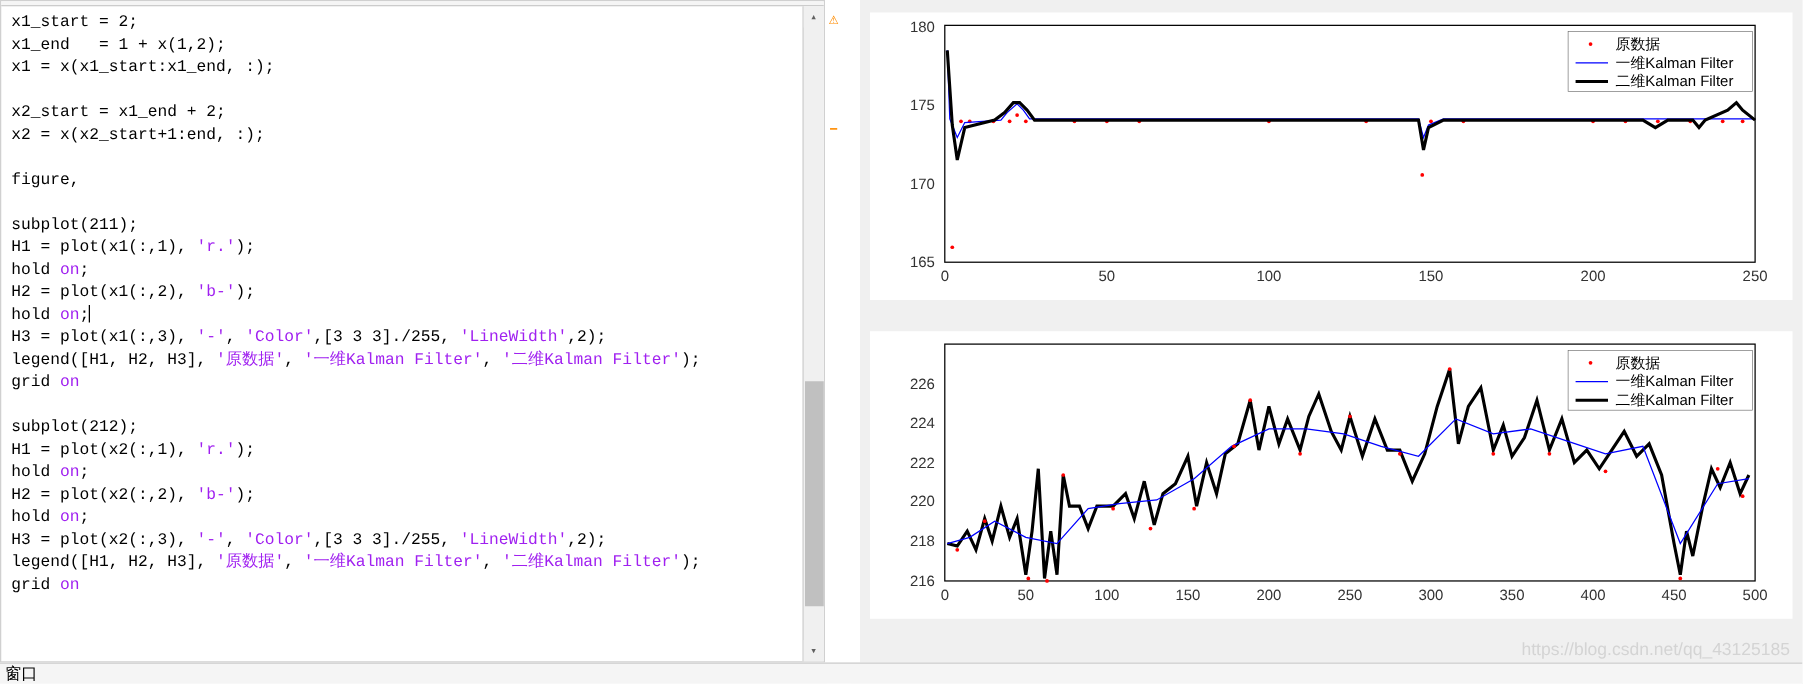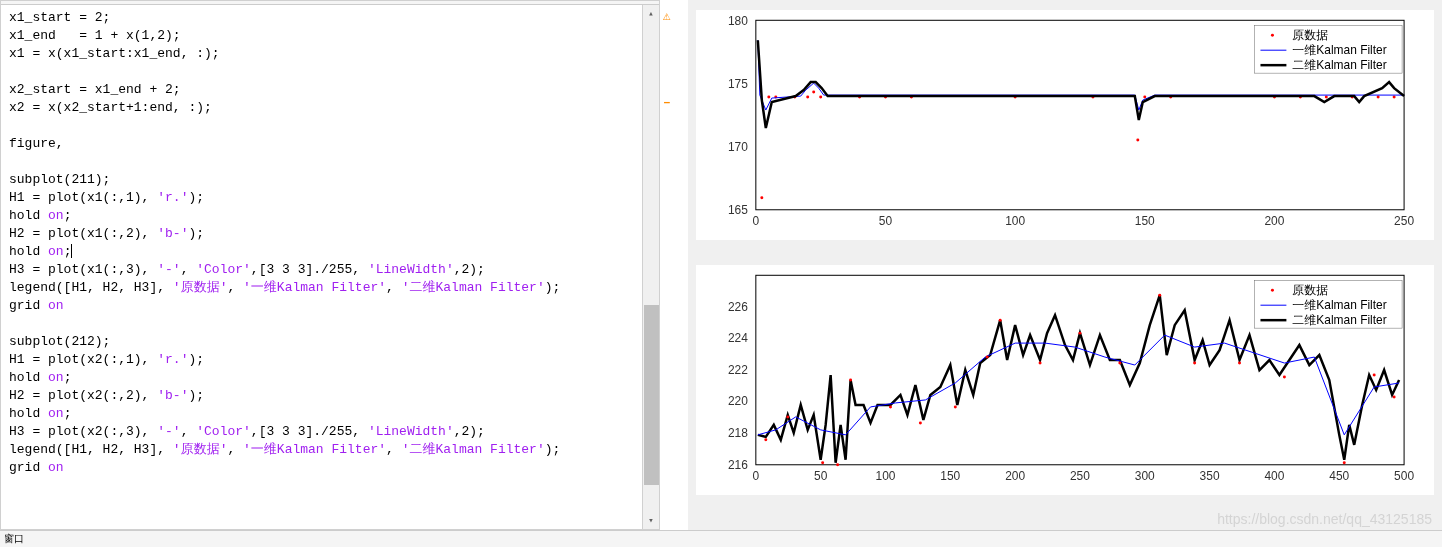--- a/index.html
+++ b/index.html
@@ -110,21 +110,21 @@
   .blue-line { stroke: #0000ff; stroke-width: 1; fill: none; }
   .black-line { stroke: #000; stroke-width: 2.5; fill: none; }
   .status-bar {
     position: absolute;
     bottom: 0;
     left: 0;
     right: 0;
     height: 17px;
     background: #f5f5f5;
     border-top: 1px solid #ccc;
-    font-size: 10px;
+    font-size: 13px;
     padding-left: 4px;
     line-height: 17px;
     color: #000;
   }
   .watermark {
     position: absolute;
     right: 10px;
     bottom: 20px;
     font-family: Arial, sans-serif;
     font-size: 14px;

